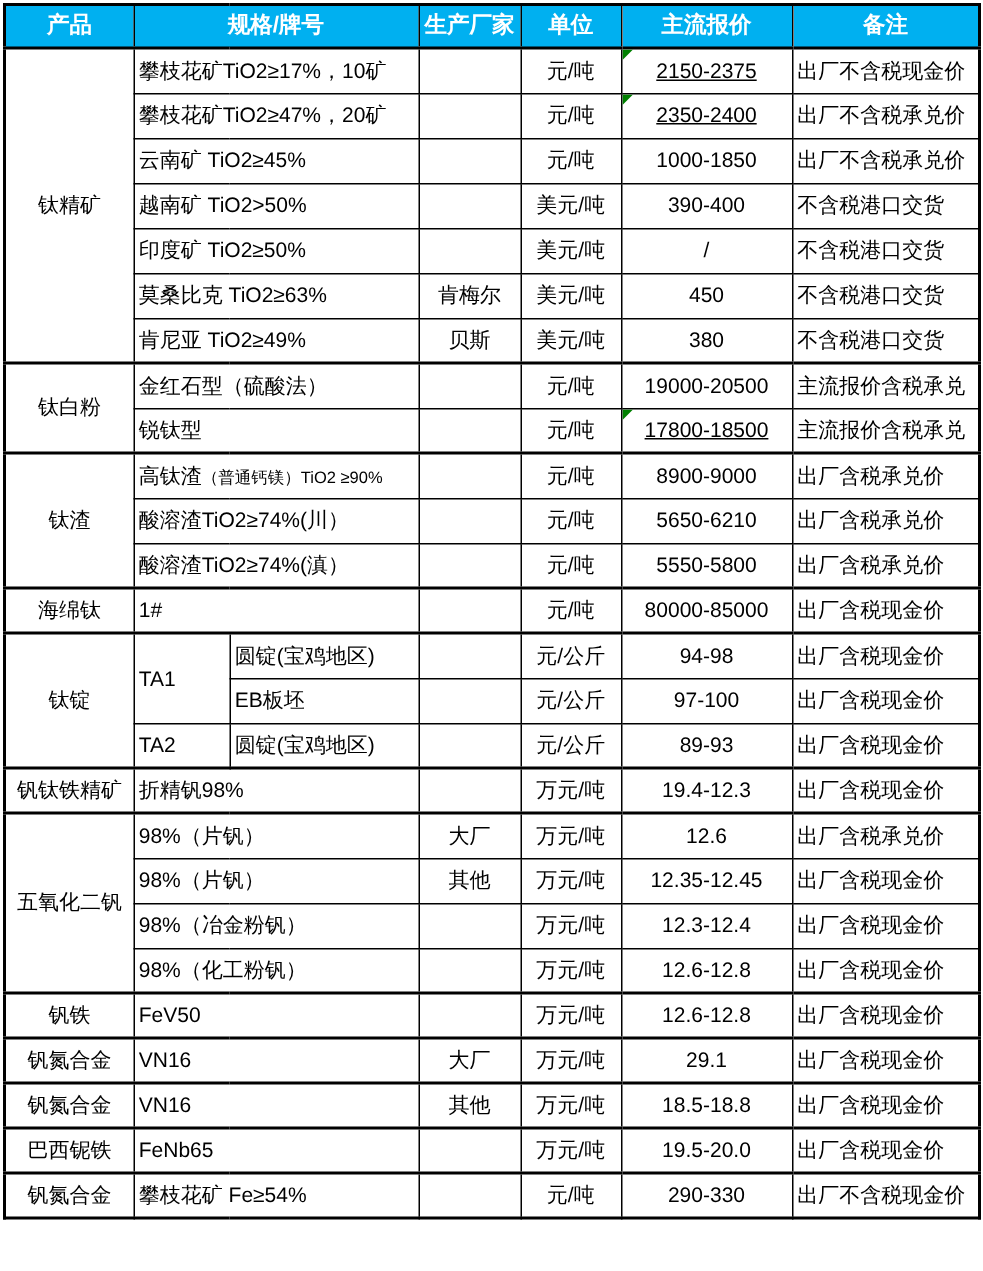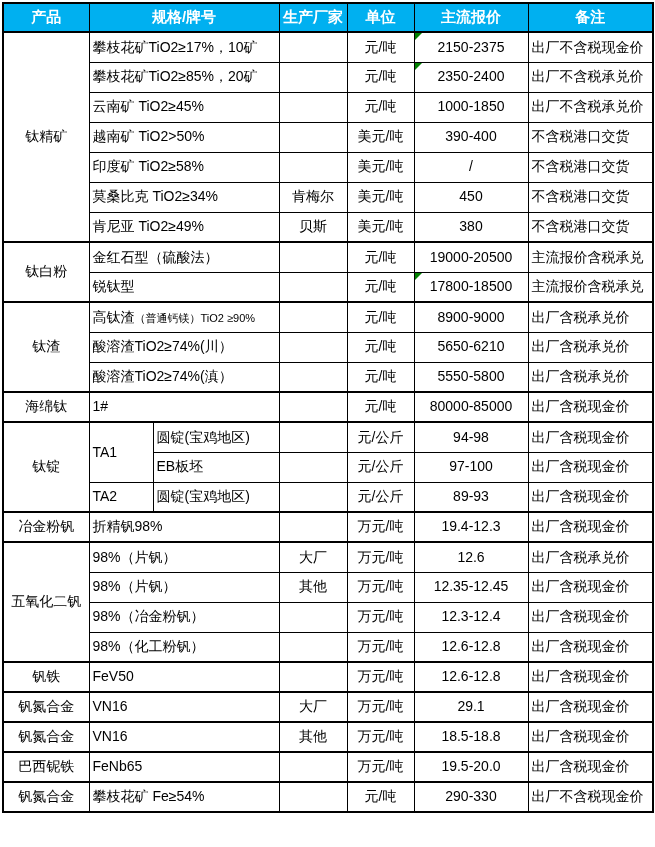--- a/index.html
+++ b/index.html
@@ -9,21 +9,21 @@
         border:2px solid var(--border,#000);}
   td,th{border:1px solid var(--border,#000);overflow:hidden;white-space:nowrap;
         font-size:14px;line-height:1.1;padding:0;}
   tr{height:30px;}
   tr.hd{height:29px;}
   tr.g td{border-top-width:2px;}
   th{background:var(--header_bg,#00B0F0);color:var(--header_text,#ffffff);
      font-weight:bold;font-size:15px;text-align:center;}
   .c{text-align:center;}
   .l{text-align:left;padding-left:3px;}
-  .pr{position:relative;}
+  .pr{position:relative;text-decoration:underline;}
   .sm{font-size:11px;text-align:center;}
   .flag{position:absolute;top:0;left:0;width:0;height:0;
         border-top:7px solid var(--flag,#008000);border-right:7px solid transparent;}
 </style>
 </head>
 <body>
 
 <table>
   <colgroup>
     <col style="width:86px">
@@ -47,49 +47,49 @@
 
   <tr class="g">
     <td class="c" rowspan="7">钛精矿</td>
     <td class="l" colspan="2">攀枝花矿TiO2≥17%，10矿</td>
     <td class="c"></td>
     <td class="c">元/吨</td>
     <td class="c pr"><span class="flag"></span><span>2150-2375</span></td>
     <td class="l">出厂不含税现金价</td>
   </tr>
   <tr>
-    <td class="l" colspan="2">攀枝花矿TiO2≥85%，20矿</td>
+    <td class="l" colspan="2">攀枝花矿TiO2≥47%，20矿</td>
     <td class="c"></td>
     <td class="c">元/吨</td>
     <td class="c pr"><span class="flag"></span><span>2350-2400</span></td>
     <td class="l">出厂不含税承兑价</td>
   </tr>
   <tr>
     <td class="l" colspan="2">云南矿 TiO2≥45%</td>
     <td class="c"></td>
     <td class="c">元/吨</td>
     <td class="c">1000-1850</td>
     <td class="l">出厂不含税承兑价</td>
   </tr>
   <tr>
     <td class="l" colspan="2">越南矿 TiO2&gt;50%</td>
     <td class="c"></td>
     <td class="c">美元/吨</td>
     <td class="c">390-400</td>
     <td class="l">不含税港口交货</td>
   </tr>
   <tr>
-    <td class="l" colspan="2">印度矿 TiO2≥58%</td>
+    <td class="l" colspan="2">印度矿 TiO2≥50%</td>
     <td class="c"></td>
     <td class="c">美元/吨</td>
     <td class="c">/</td>
     <td class="l">不含税港口交货</td>
   </tr>
   <tr>
-    <td class="l" colspan="2">莫桑比克 TiO2≥34%</td>
+    <td class="l" colspan="2">莫桑比克 TiO2≥63%</td>
     <td class="c">肯梅尔</td>
     <td class="c">美元/吨</td>
     <td class="c">450</td>
     <td class="l">不含税港口交货</td>
   </tr>
   <tr>
     <td class="l" colspan="2">肯尼亚 TiO2≥49%</td>
     <td class="c">贝斯</td>
     <td class="c">美元/吨</td>
     <td class="c">380</td>
@@ -163,21 +163,21 @@
   <tr>
     <td class="l">TA2</td>
     <td class="l">圆锭(宝鸡地区)</td>
     <td class="c"></td>
     <td class="c">元/公斤</td>
     <td class="c">89-93</td>
     <td class="l">出厂含税现金价</td>
   </tr>
 
   <tr class="g">
-    <td class="c">冶金粉钒</td>
+    <td class="c">钒钛铁精矿</td>
     <td class="l" colspan="2">折精钒98%</td>
     <td class="c"></td>
     <td class="c">万元/吨</td>
     <td class="c">19.4-12.3</td>
     <td class="l">出厂含税现金价</td>
   </tr>
 
   <tr class="g">
     <td class="c" rowspan="4">五氧化二钒</td>
     <td class="l" colspan="2">98%（片钒）</td>

